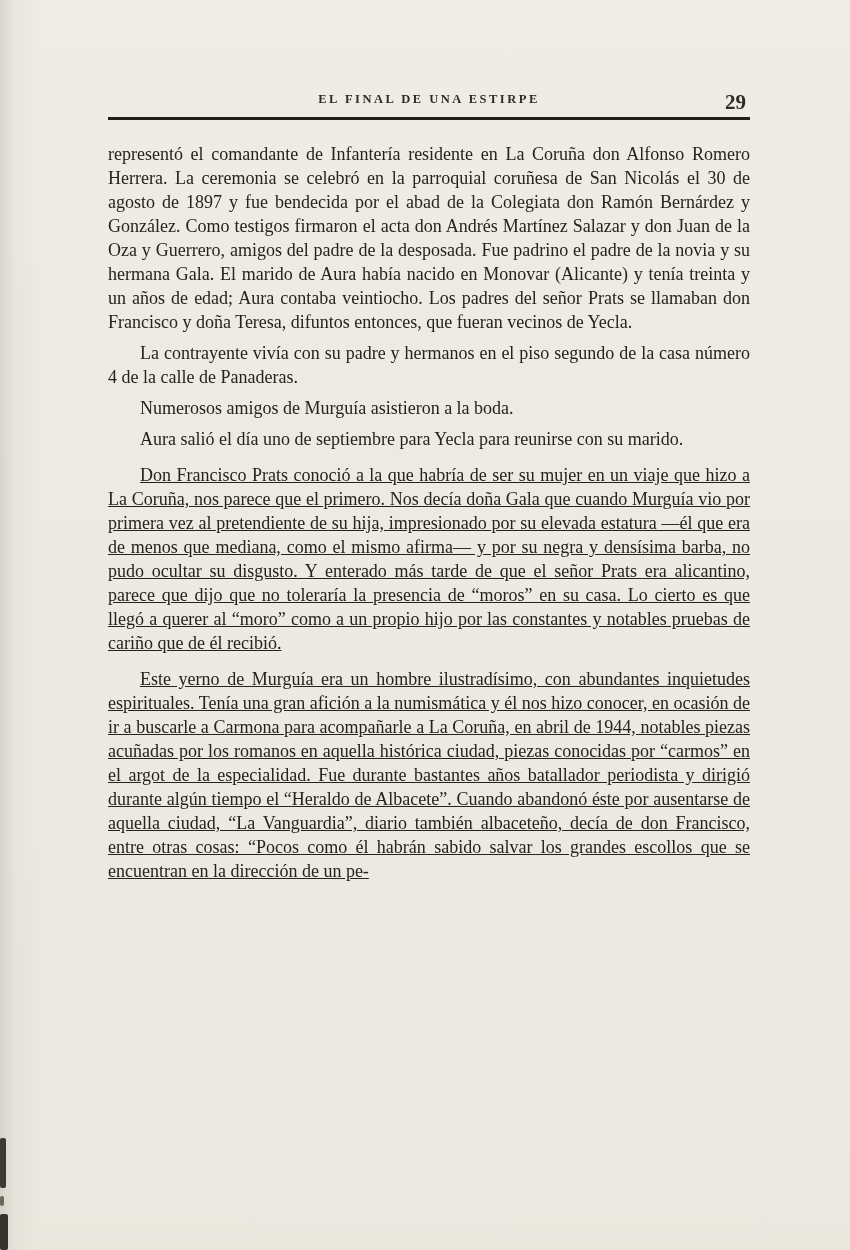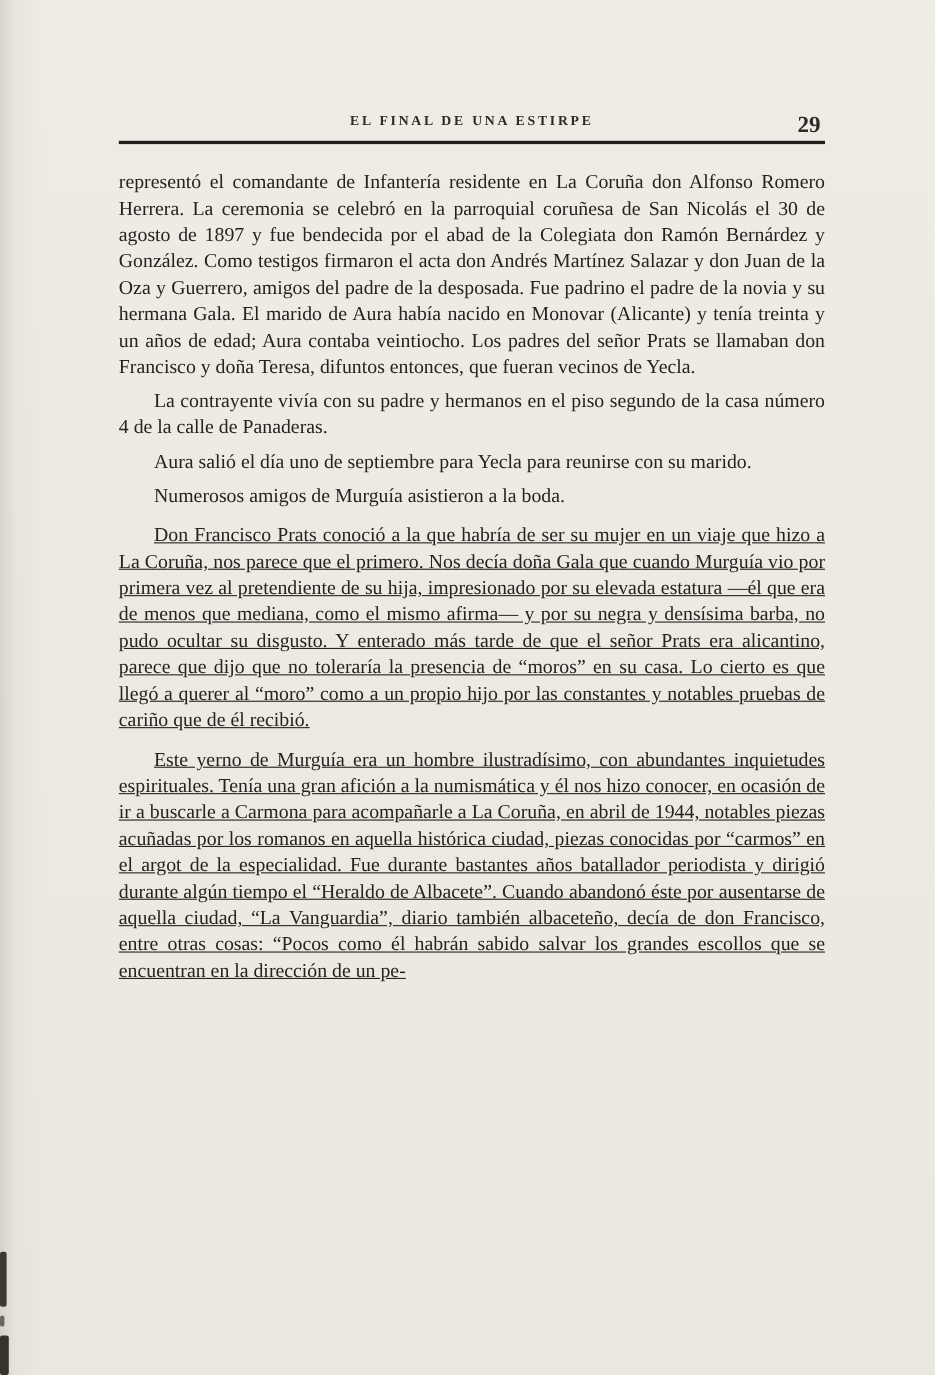--- a/index.html
+++ b/index.html
@@ -15,21 +15,21 @@
     background:
       linear-gradient(90deg, rgba(120,115,105,0.18) 0px, rgba(120,115,105,0.05) 14px, rgba(0,0,0,0) 40px),
       linear-gradient(180deg, #efece5 0%, #edeae3 40%, #ebe8e0 100%);
     overflow: hidden;
     font-family: "Liberation Serif", "DejaVu Serif", serif;
     color: #24231f;
   }
   .text-column {
     position: absolute;
     left: 108px;
-    top: 103px;
+    top: 92px;
     width: 642px;
   }
   .page-header {
     position: relative;
     height: 22px;
   }
   .running-title {
     position: absolute;
     left: 0;
     right: 0;
@@ -90,22 +90,22 @@
     <header class="page-header">
       <div class="running-title">EL FINAL DE UNA ESTIRPE</div>
       <div class="page-number">29</div>
     </header>
 
     <div class="header-rule"></div>
 
     <main class="page-body">
       <p class="para no-indent">representó el comandante de Infantería residente en La Coruña don Alfonso Romero Herrera. La ceremonia se celebró en la parroquial coruñesa de San Nicolás el 30 de agosto de 1897 y fue bendecida por el abad de la Colegiata don Ramón Bernárdez y González. Como testigos firmaron el acta don Andrés Martínez Salazar y don Juan de la Oza y Guerrero, amigos del padre de la desposada. Fue padrino el padre de la novia y su hermana Gala. El marido de Aura había nacido en Monovar (Alicante) y tenía treinta y un años de edad; Aura contaba veintiocho. Los padres del señor Prats se llamaban don Francisco y doña Teresa, difuntos entonces, que fueran vecinos de Yecla.</p>
       <p class="para">La contrayente vivía con su padre y hermanos en el piso segundo de la casa número 4 de la calle de Panaderas.</p>
+      <p class="para">Numerosos amigos de Murguía asistieron a la boda.</p>
       <p class="para">Aura salió el día uno de septiembre para Yecla para reunirse con su marido.</p>
-      <p class="para">Numerosos amigos de Murguía asistieron a la boda.</p>
       <p class="para space-above">Don Francisco Prats conoció a la que habría de ser su mujer en un viaje que hizo a La Coruña, nos parece que el primero. Nos decía doña Gala que cuando Murguía vio por primera vez al pretendiente de su hija, impresionado por su elevada estatura —él que era de menos que mediana, como el mismo afirma— y por su negra y densísima barba, no pudo ocultar su disgusto. Y enterado más tarde de que el señor Prats era alicantino, parece que dijo que no toleraría la presencia de “moros” en su casa. Lo cierto es que llegó a querer al “moro” como a un propio hijo por las constantes y notables pruebas de cariño que de él recibió.</p>
       <p class="para space-above">Este yerno de Murguía era un hombre ilustradísimo, con abundantes inquietudes espirituales. Tenía una gran afición a la numismática y él nos hizo conocer, en ocasión de ir a buscarle a Carmona para acompañarle a La Coruña, en abril de 1944, notables piezas acuñadas por los romanos en aquella histórica ciudad, piezas conocidas por “carmos” en el argot de la especialidad. Fue durante bastantes años batallador periodista y dirigió durante algún tiempo el “Heraldo de Albacete”. Cuando abandonó éste por ausentarse de aquella ciudad, “La Vanguardia”, diario también albaceteño, decía de don Francisco, entre otras cosas: “Pocos como él habrán sabido salvar los grandes escollos que se encuentran en la dirección de un pe-</p>
     </main>
 
   </div>
 
   <div class="artifact a1"></div>
   <div class="artifact a2"></div>
   <div class="artifact a3"></div>
 </div>

